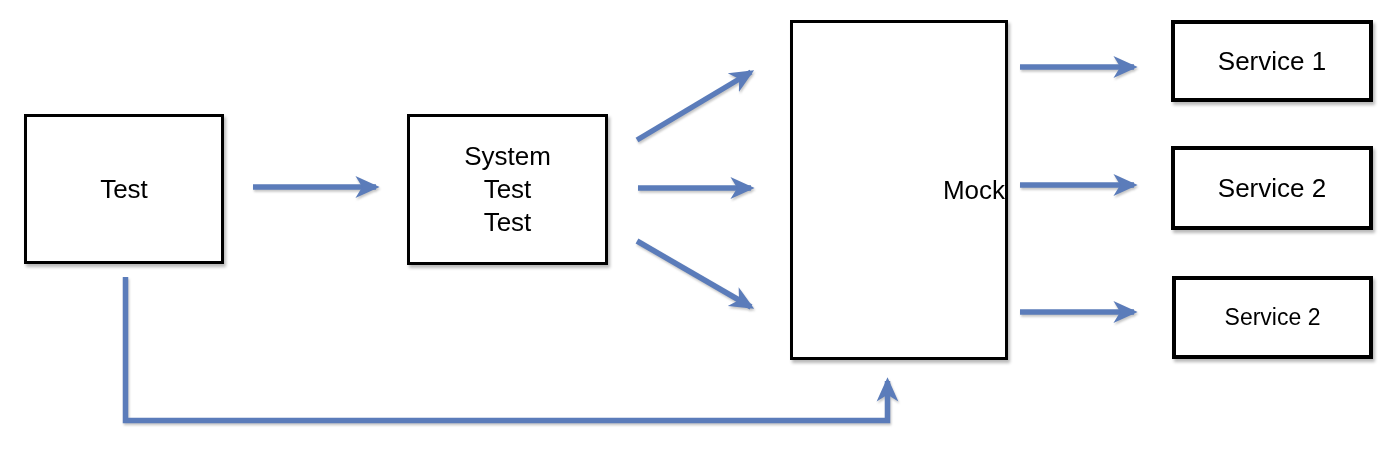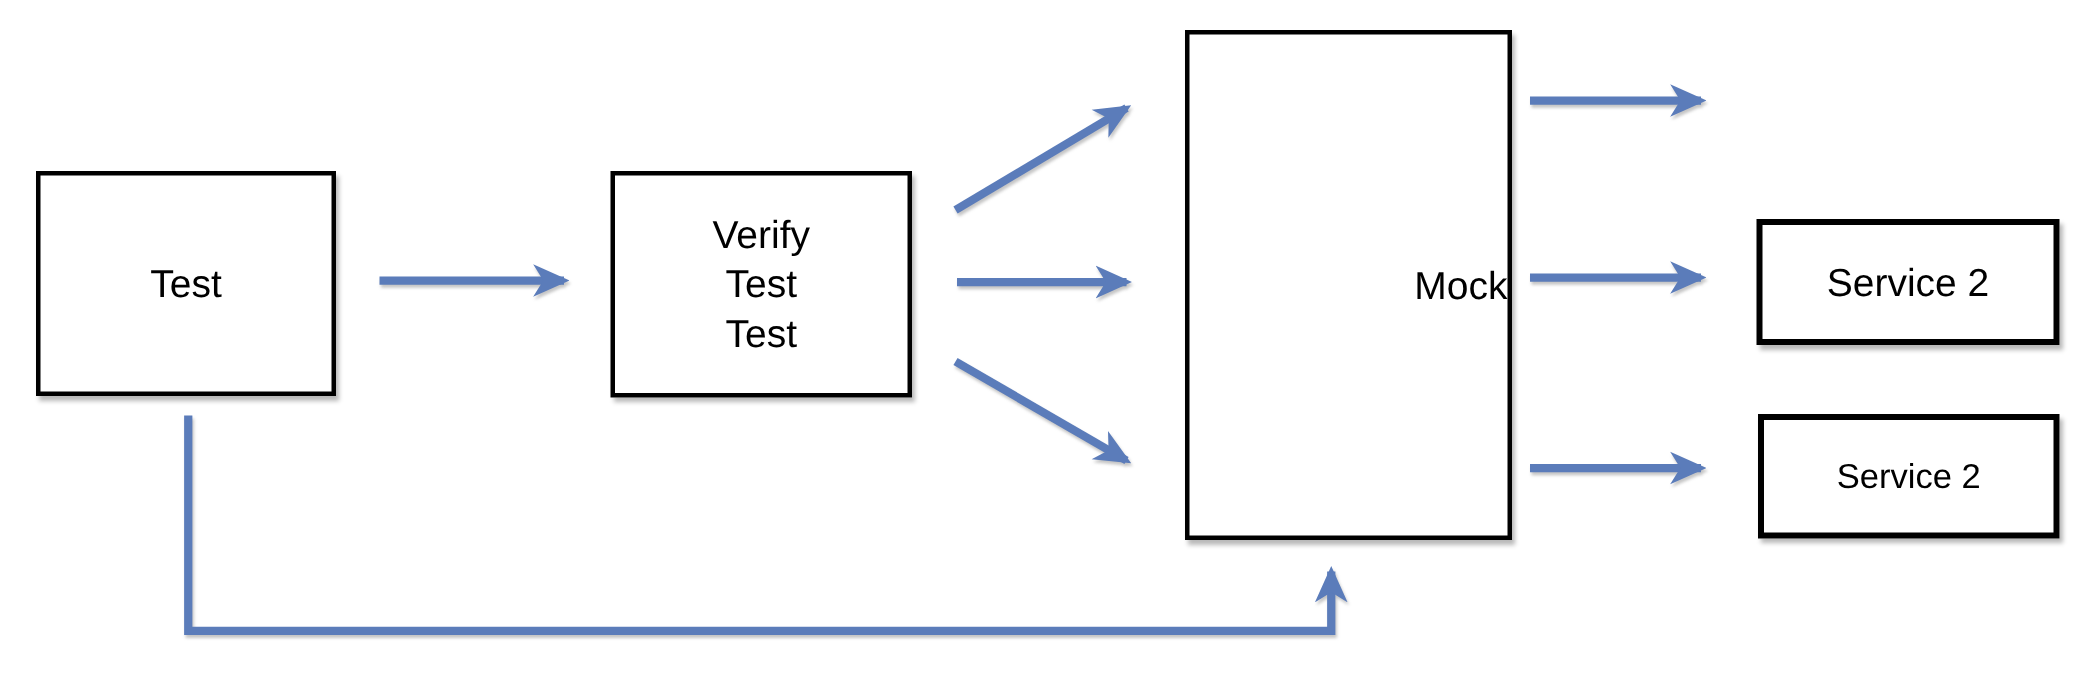--- a/index.html
+++ b/index.html
@@ -84,29 +84,32 @@
     <path class="connector" d="M1020,312 L1134,312" marker-end="url(#arrowhead)"></path>
 
     <path class="connector" d="M125.5,277 L125.5,420.5 L887.5,420.5 L887.5,381" marker-end="url(#arrowhead)"></path>
   </svg>
 
   <div class="node node-test">
     <span>Test</span>
   </div>
 
   <div class="node node-sut">
-    <span>Verify</span>
+    <span>System</span>
     <span>Test</span>
     <span>Test</span>
   </div>
 
   <div class="node node-mock">
     <span>Mock</span>
   </div>
 
+  <div class="node node-service-1">
+    <span>Service 1</span>
+  </div>
 
   <div class="node node-service-2">
     <span>Service 2</span>
   </div>
 
   <div class="node node-service-3">
     <span>Service 2</span>
   </div>
 
 

